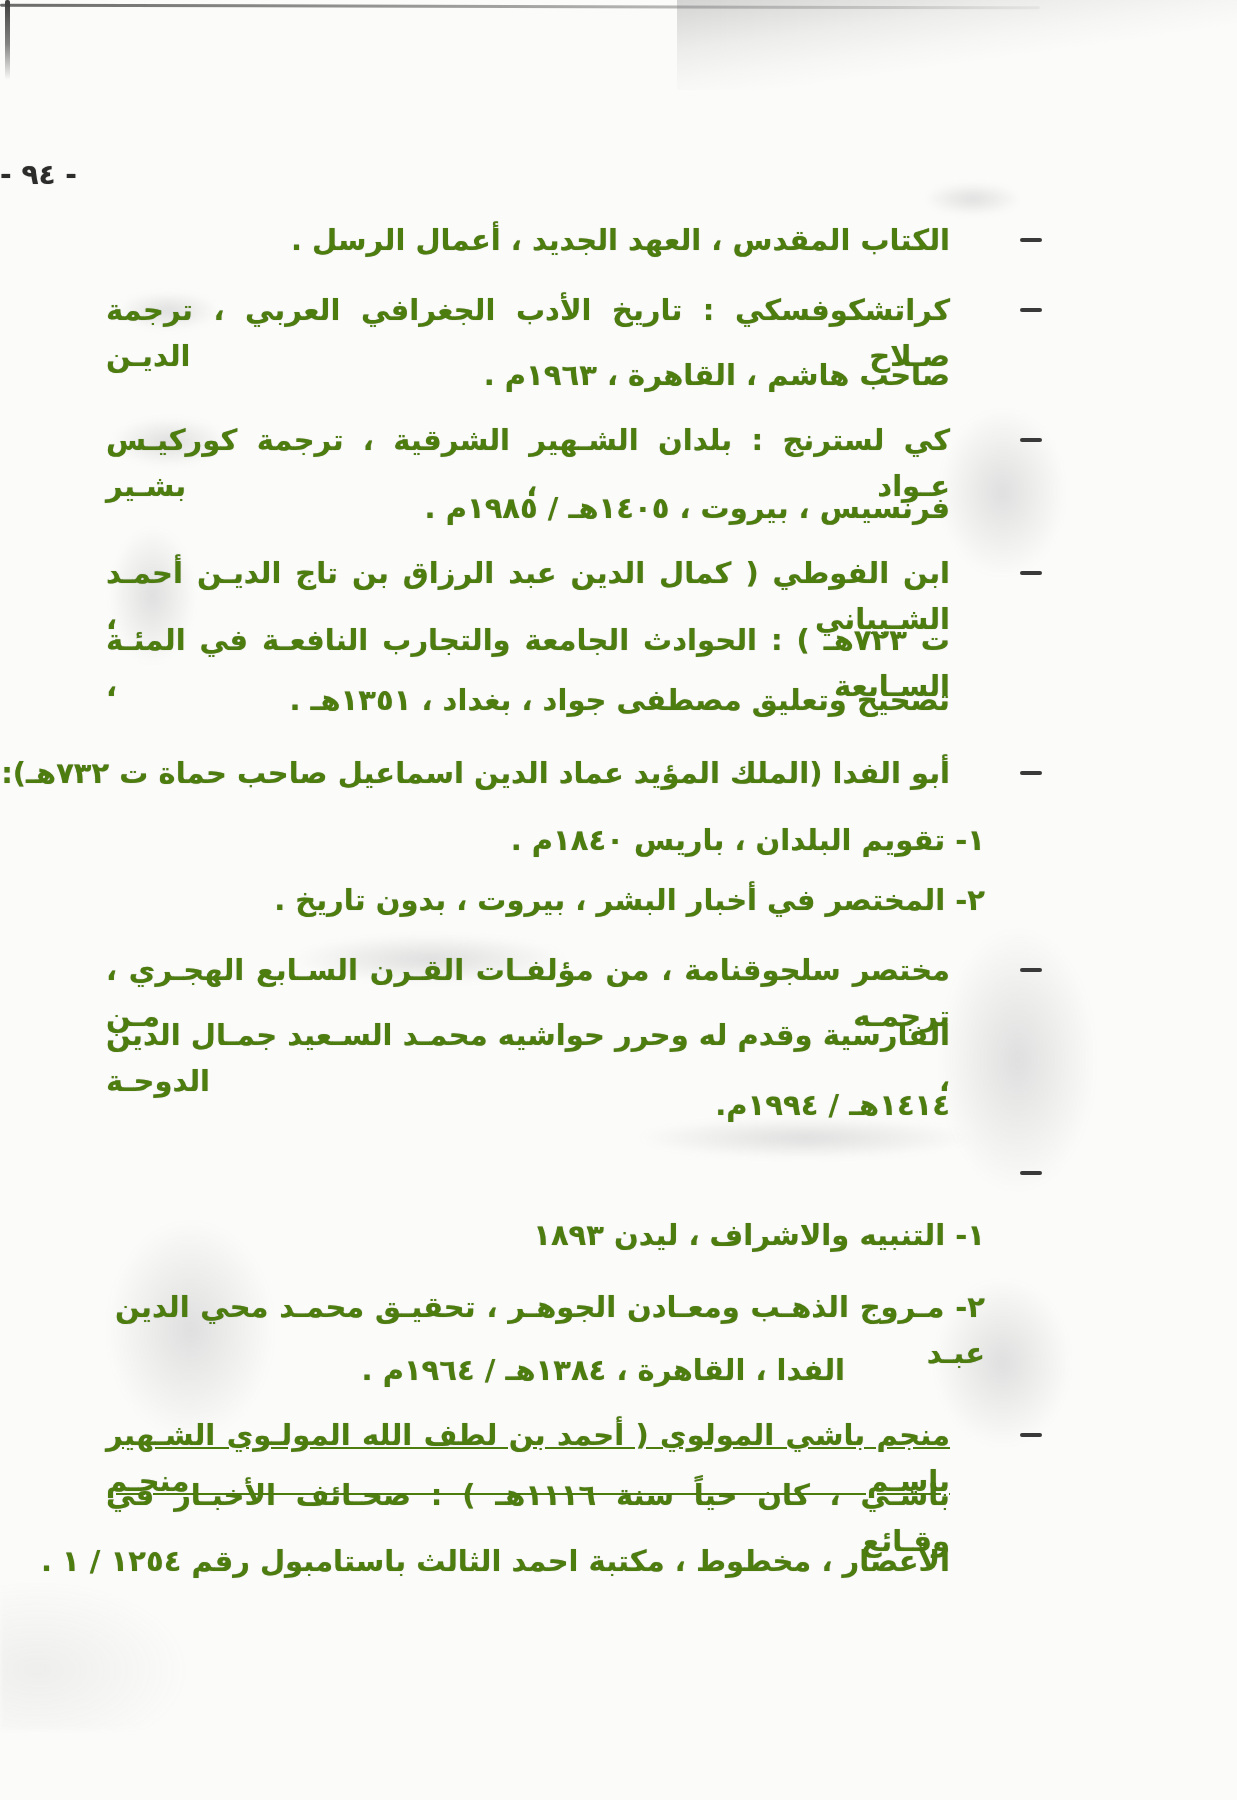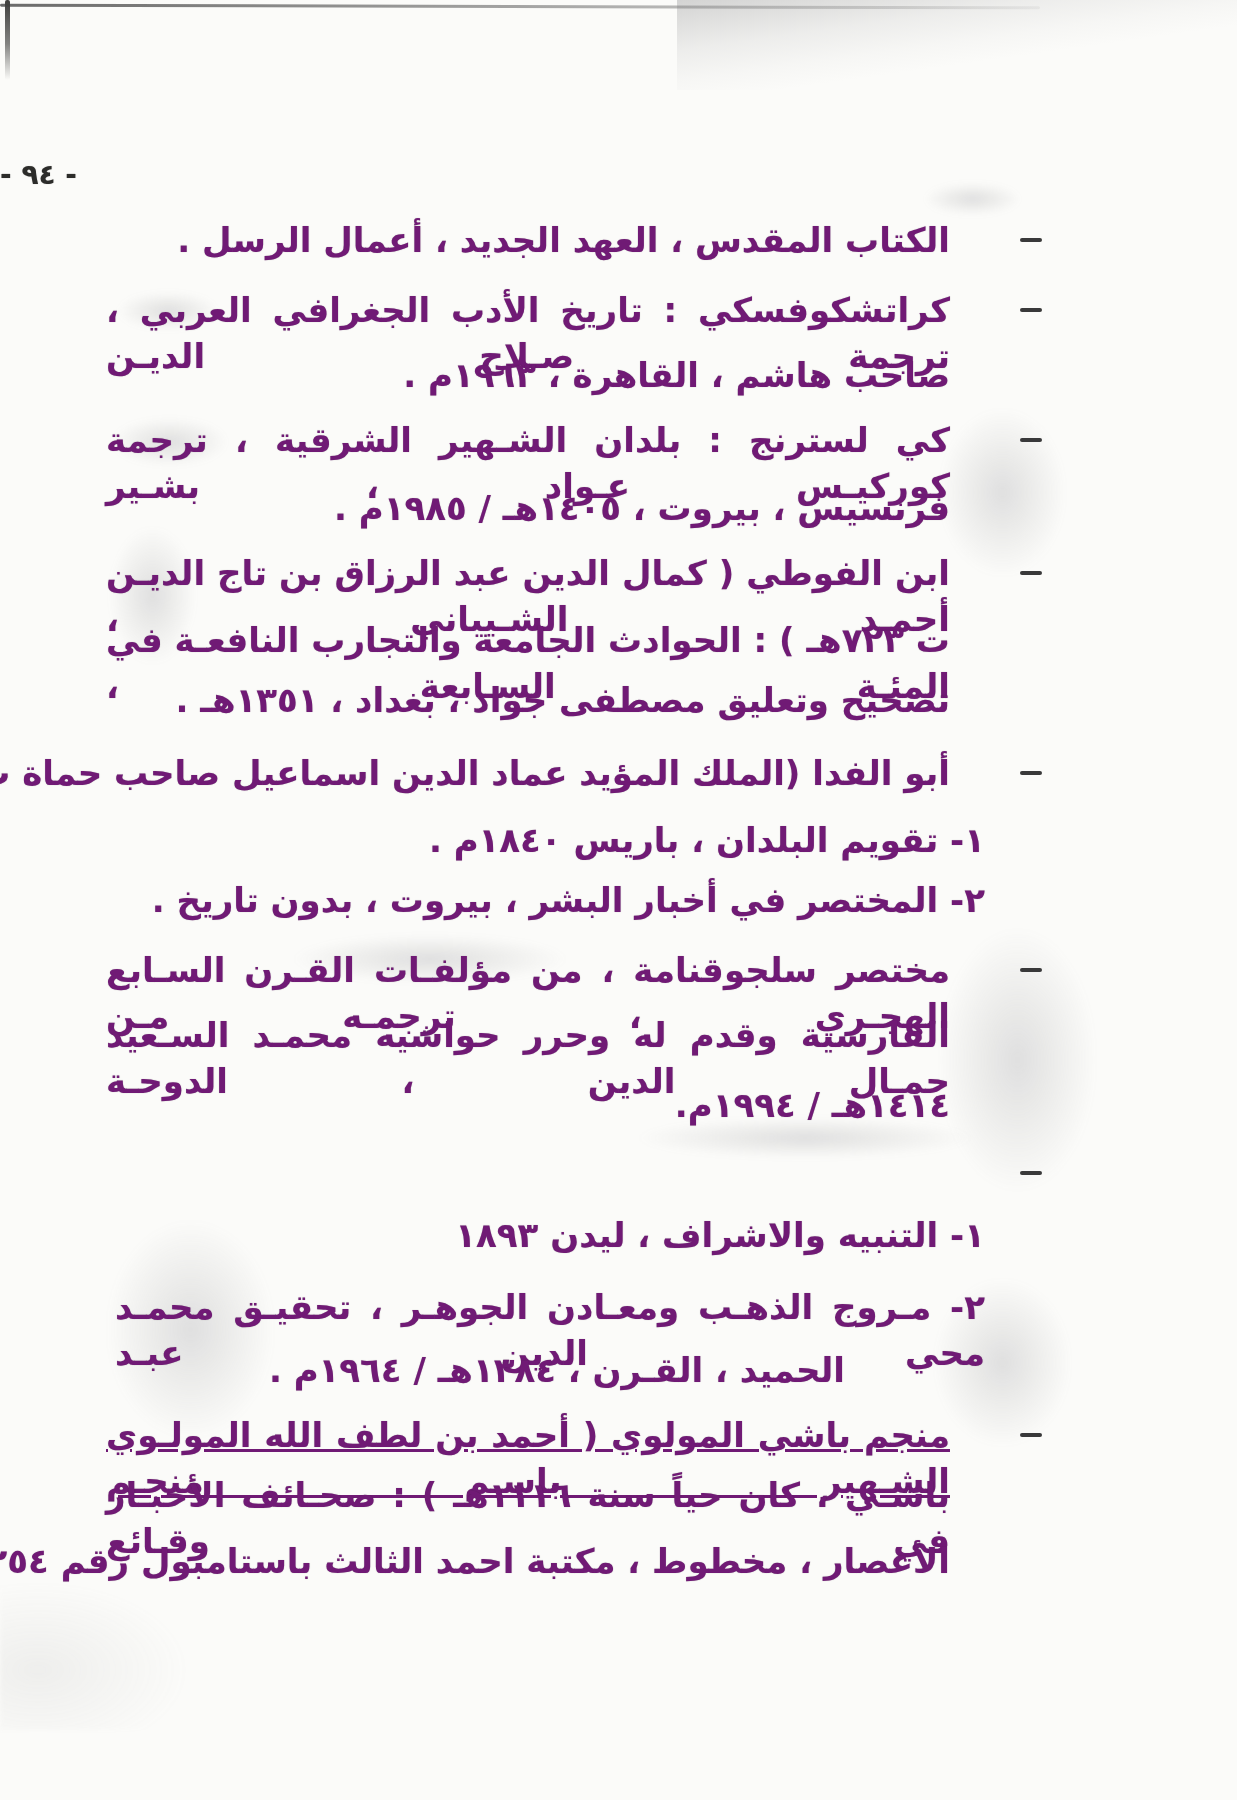--- a/index.html
+++ b/index.html
@@ -52,21 +52,21 @@
     position:absolute;top:158px;left:0;width:100%;
     text-align:left;direction:rtl;
     font-size:28px;font-weight:bold;color:#2c2c2a;
     letter-spacing:4px;
     text-shadow:0 0 1px rgba(40,40,40,.35);
   }
   .line{
     position:absolute;right:287px;
     direction:rtl;white-space:nowrap;
     height:46px;line-height:46px;
-    font-size:34px;font-weight:bold;color:#701a75;
+    font-size:29px;font-weight:bold;color:#4d7c0f;
     text-shadow:0 0 1px rgba(40,40,40,.35);
   }
   .line.justify{
     left:106px;white-space:normal;
     text-align:justify;text-align-last:justify;
   }
   .line.sub{right:252px;}
   .line.sub.justify{left:115px;}
   .line.subcont{right:392px;}
   .dash{
@@ -107,18 +107,18 @@
       <div class="line cont" style="top: 677px;"><span>تصحيح وتعليق مصطفى جواد ، بغداد ، ١٣٥١هـ .</span></div>
       <div class="line entry" style="top: 750px;"><span class="dash"></span><span>أبو الفدا (الملك المؤيد عماد الدين اسماعيل صاحب حماة ت ٧٣٢هـ):</span></div>
       <div class="line sub" style="top: 817px;"><span>١- تقويم البلدان ، باريس ١٨٤٠م .</span></div>
       <div class="line sub" style="top: 877px;"><span>٢- المختصر في أخبار البشر ، بيروت ، بدون تاريخ .</span></div>
       <div class="line entry justify" style="top: 947px;"><span class="dash"></span><span>مختصر سلجوقنامة ، من مؤلفـات القـرن السـابع الهجـري ، ترجمـه مـن</span></div>
       <div class="line cont justify" style="top: 1012px;"><span>الفارسية وقدم له وحرر حواشيه محمـد السـعيد جمـال الدين ، الدوحـة</span></div>
       <div class="line cont" style="top: 1082px;"><span>١٤١٤هـ / ١٩٩٤م.</span></div>
       <div class="line entry" style="top: 1150px;"><span class="dash"></span></div>
       <div class="line sub" style="top: 1212px;"><span>١- التنبيه والاشراف ، ليدن ١٨٩٣</span></div>
       <div class="line sub justify" style="top: 1284px;"><span>٢- مـروج الذهـب ومعـادن الجوهـر ، تحقيـق محمـد محي الدين عبـد</span></div>
-      <div class="line subcont" style="top: 1347px;"><span>الحميد ، القـرن ، ١٣٨٤هـ / ١٩٦٤م .</span></div>
+      <div class="line subcont" style="top: 1347px;"><span>الفدا ، القاهرة ، ١٣٨٤هـ / ١٩٦٤م .</span></div>
       <div class="line entry justify" style="top: 1412px; text-decoration: underline;"><span class="dash"></span><span>منجم باشي المولوي ( أحمد بن لطف الله المولـوي الشـهير باسـم منجـم</span></div>
       <div class="line cont justify" style="top: 1472px;"><span>باشـي ، كان حياً سنة ١١١٦هـ ) : صحـائف الأخبـار في وقـائع</span></div>
       <div class="line cont" style="top: 1538px;"><span>الأعصار ، مخطوط ، مكتبة احمد الثالث باستامبول رقم ١٢٥٤ / ١ .</span></div>
     </div>
 </div>
 
 </body></html>

